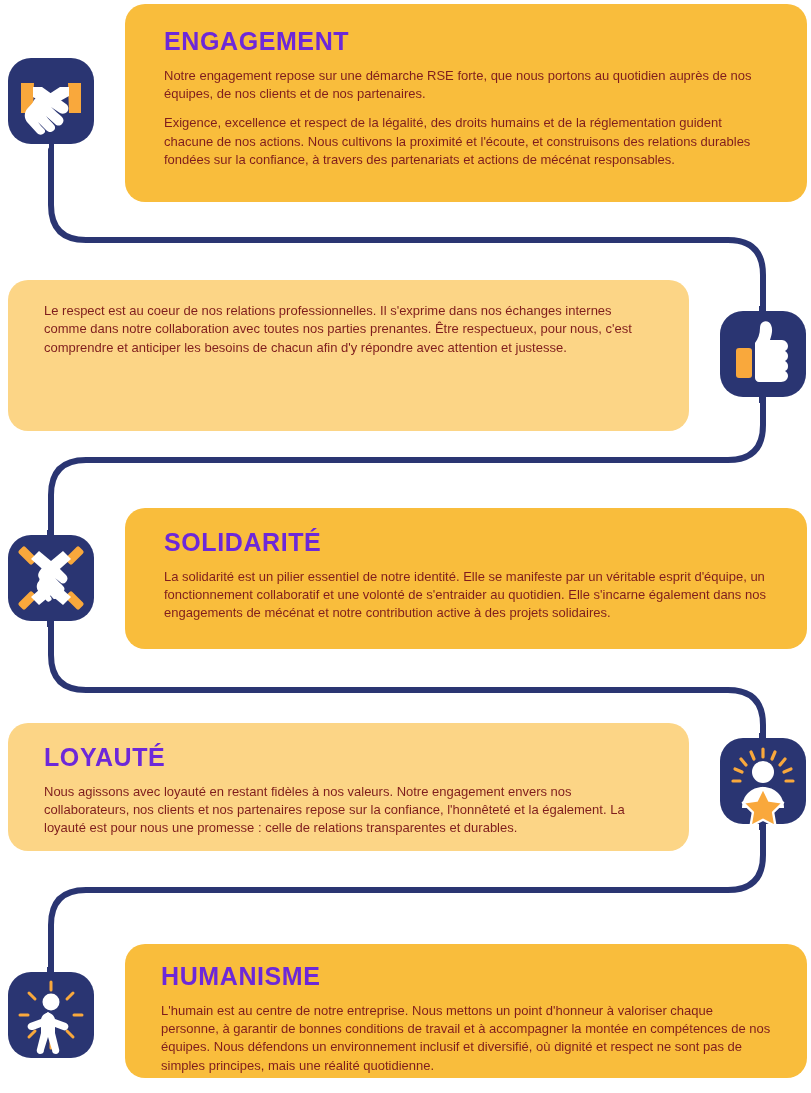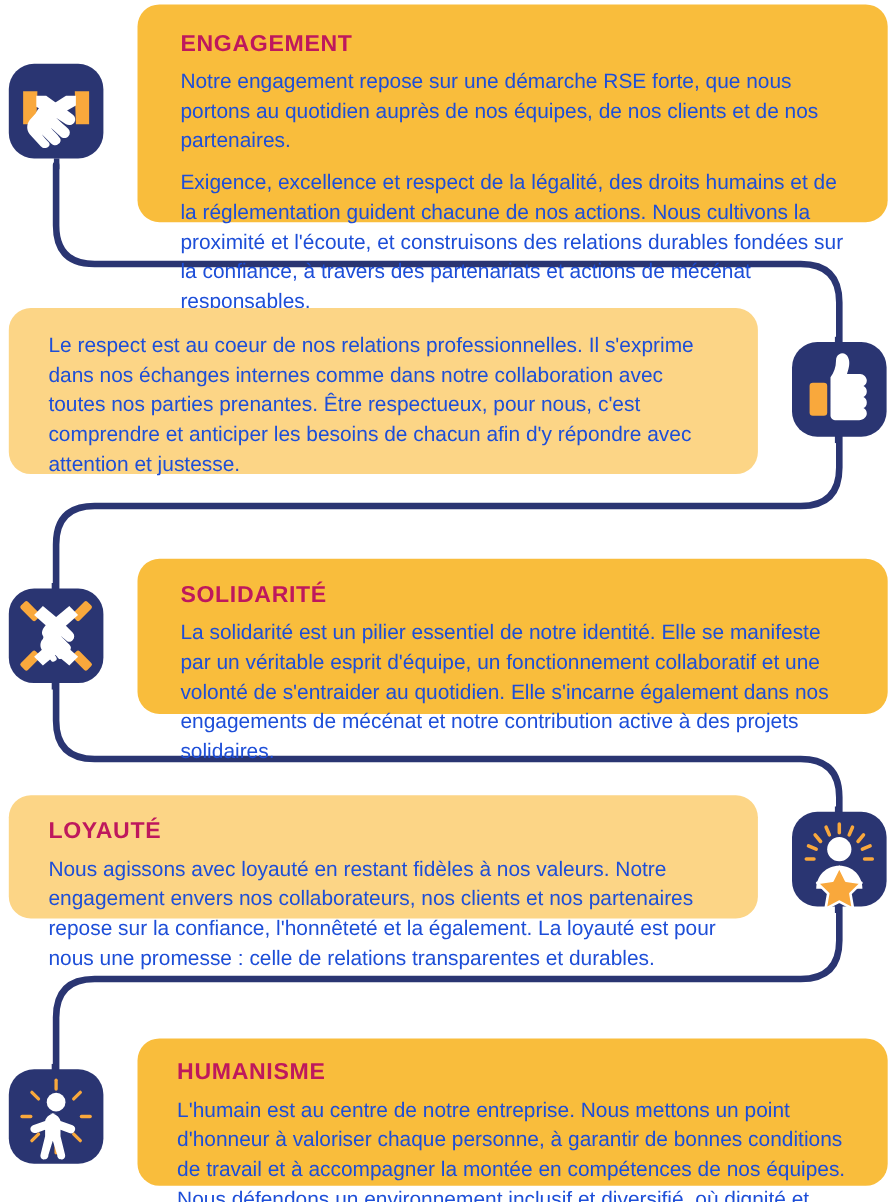--- a/index.html
+++ b/index.html
@@ -27,50 +27,50 @@
     z-index: 1;
   }
   
   .value-card {
     position: absolute;
     border-radius: 20px;
     box-sizing: border-box;
     z-index: 2;
   }
   .card-title {
-    font-size: 21px;
+    font-size: 25px;
     font-weight: bold;
     letter-spacing: 0.6px;
-    color: #be185d;
+    color: #6d28d9;
     margin: 0 0 11px 0;
     line-height: 1.1;
   }
   .card-para {
-    font-size: 19px;
+    font-size: 13px;
     line-height: 1.42;
-    color: #1d4ed8;
+    color: #7f1d1d;
     margin: 0 0 11px 0;
   }
   .card-para:last-child { margin-bottom: 0; }
 
   
   #card-engagement {
     left: 125px; top: 4px; width: 682px; height: 198px;
     padding: 24px 36px 22px 39px;
   }
   #card-respect {
     left: 8px; top: 280px; width: 681px; height: 151px;
     padding: 22px 38px 20px 36px;
   }
   #card-solidarite {
     left: 125px; top: 508px; width: 682px; height: 141px;
     padding: 21px 36px 20px 39px;
   }
   #card-loyaute {
-    left: 8px; top: 723px; width: 681px; height: 112px;
+    left: 8px; top: 723px; width: 681px; height: 128px;
     padding: 21px 38px 20px 36px;
   }
   #card-humanisme {
     left: 125px; top: 944px; width: 682px; height: 134px;
     padding: 19px 36px 18px 36px;
   }
 
   
   .icon-badge {
     position: absolute;

